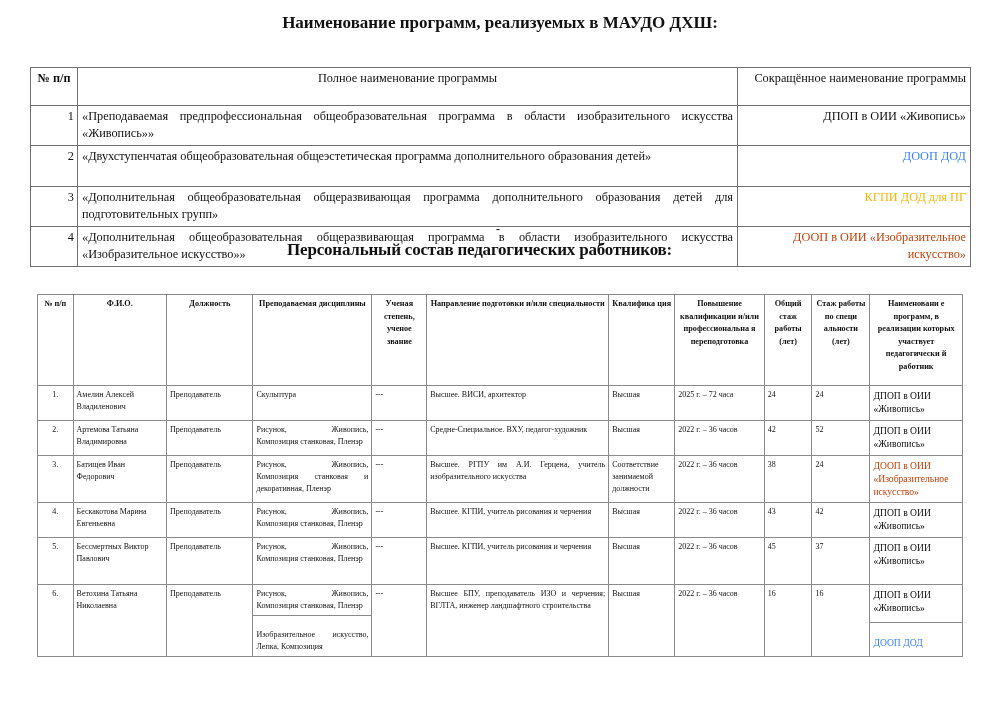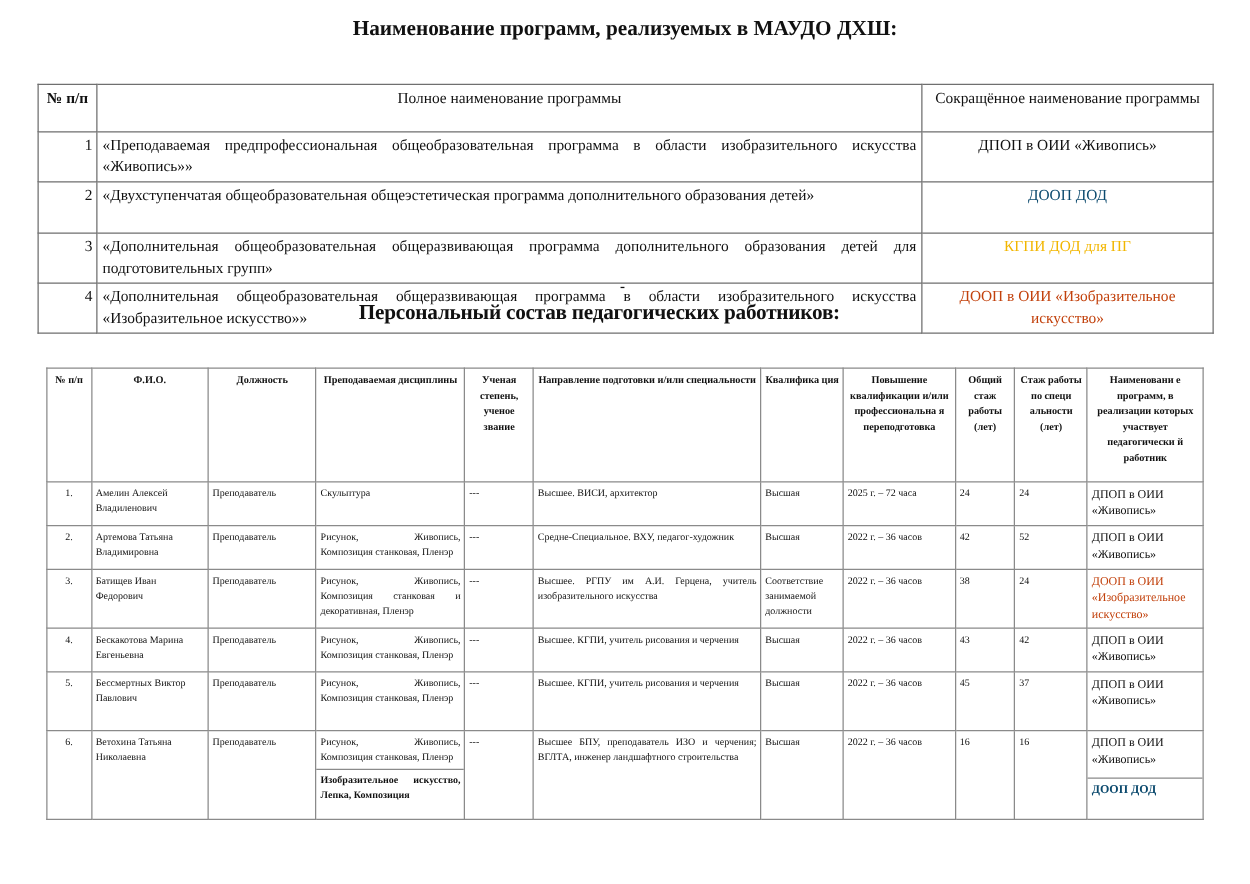--- a/index.html
+++ b/index.html
@@ -9,40 +9,40 @@
   .dash { position: absolute; left: 496px; top: 222px; font-weight: bold; font-size: 12px; }
 
   table { border-collapse: collapse; position: absolute; margin-top: 12px; }
   
   #prog { left: 30px; top: 55px; width: 941px; font-size: 12.3px; }
   #prog td, #prog th { border: 1px solid #6f6f6f; padding: 2px 4px; vertical-align: top; line-height: 17px; }
   #prog th { font-weight: normal; text-align: center; }
   #prog th.num { font-weight: bold; width: 38px; }
   #prog td.num { text-align: right; width: 38px; padding-right: 3px; }
   #prog td.full { text-align: justify; text-align-last: left; }
-  #prog th.short, #prog td.short { width: 224px; text-align: center; }
+  #prog th.short, #prog td.short { width: 224px; text-align: right; }
   #prog tr.r1 td { height: 35px; }
   #prog tr.r2 td { height: 36px; }
   #prog tr.r3 td { height: 35px; }
   #prog tr.r4 td { height: 35px; }
   #prog tr.hdr th { height: 33px; }
 
   
   #staff { left: 37px; top: 282px; width: 926px; font-size: 8px; table-layout: fixed; }
   #staff td, #staff th { border: 1px solid #8a8a8a; padding: 3px 3px; vertical-align: top; line-height: 12px; }
   #staff th { font-weight: bold; text-align: center; font-size: 8.2px; line-height: 12.5px; }
   #staff thead tr th { height: 84px; }
   #staff td.c-num { text-align: center; }
   #staff td.just { text-align: justify; text-align-last: left; }
   #staff td.prog { font-size: 9.6px; line-height: 13px; }
-  .c-green { color: #0c4a6e; }
+  .c-green { color: #3b82f6; }
   .c-yellow { color: #f2b600; }
   .c-blue { color: #c2410c; }
   .split-top { display: block; padding-bottom: 3px; }
-  .split-bottom { display: block; border-top: 1px solid #8a8a8a; margin: 0 -3px; padding: 2px 3px 0 3px; font-weight: bold; }
+  .split-bottom { display: block; border-top: 1px solid #8a8a8a; margin: 0 -3px; padding: 13px 3px 0 3px; }
   #staff tr.row6 td.split { padding-left: 0; padding-right: 0; }
   #staff tr.row6 td.split .split-top, #staff tr.row6 td.split .split-bottom { padding-left: 3px; padding-right: 3px; margin: 0; }
 </style>
 </head>
 <body>
 
 <div class="title1">Наименование программ, реализуемых в МАУДО ДХШ:</div>
 
 <table id="prog">
   <tbody>

